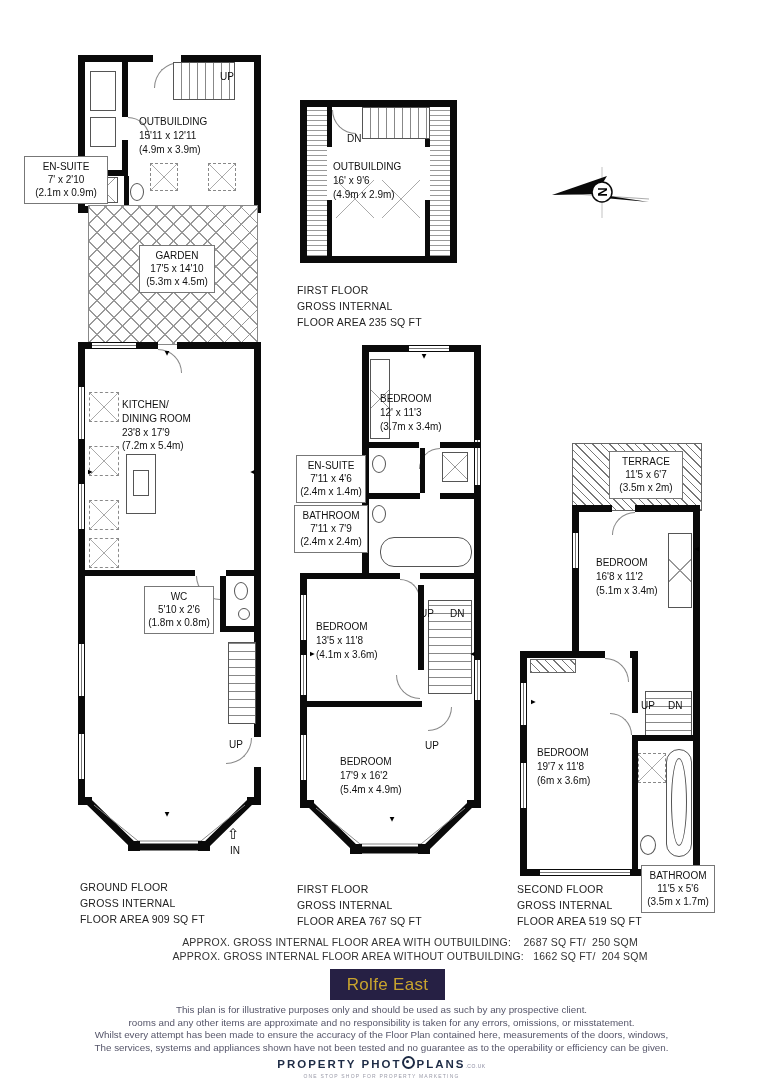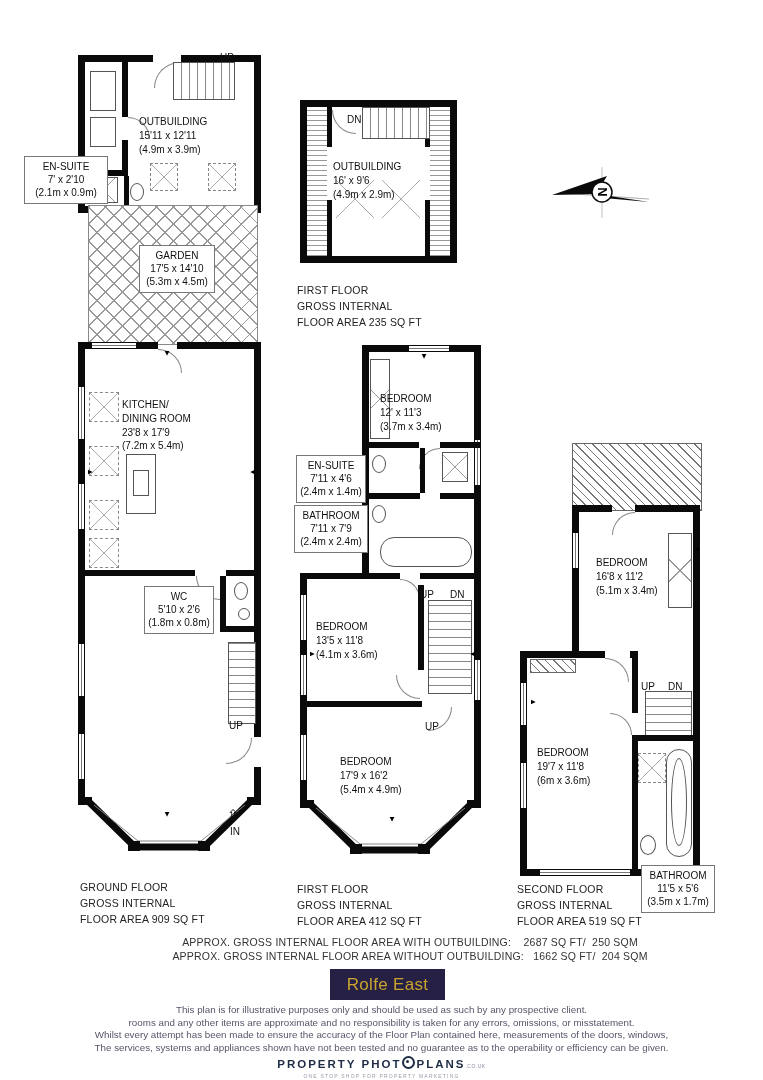--- a/index.html
+++ b/index.html
@@ -19,21 +19,21 @@
   .fxx{background-image:linear-gradient(45deg,transparent calc(50% - .5px),#999 calc(50% - .5px) calc(50% + .5px),transparent calc(50% + .5px)),linear-gradient(135deg,transparent calc(50% - .5px),#999 calc(50% - .5px) calc(50% + .5px),transparent calc(50% + .5px));}
   .xunit{position:absolute;border:1px dashed #888;background-image:linear-gradient(45deg,transparent calc(50% - .5px),#aaa calc(50% - .5px) calc(50% + .5px),transparent calc(50% + .5px)),linear-gradient(135deg,transparent calc(50% - .5px),#aaa calc(50% - .5px) calc(50% + .5px),transparent calc(50% + .5px));}
   .arc{position:absolute;border-color:#888;border-style:solid;background:transparent;box-sizing:border-box;}
   .arc-tl{border-width:1px 0 0 1px;border-radius:100% 0 0 0;}
   .arc-tr{border-width:1px 1px 0 0;border-radius:0 100% 0 0;}
   .arc-bl{border-width:0 0 1px 1px;border-radius:0 0 0 100%;}
   .arc-br{border-width:0 1px 1px 0;border-radius:0 0 100% 0;}
   .lbox{position:absolute;background:#fff;border:1px solid #777;padding:3px 2px;font-size:10px;line-height:1.32;text-align:center;color:#111;z-index:6;}
   .rlabel{position:absolute;font-size:10px;line-height:1.38;color:#111;z-index:5;}
   .cap{position:absolute;font-size:10.5px;line-height:1.5;letter-spacing:.2px;color:#222;z-index:5;}
-  .sl{position:absolute;font-size:10px;font-weight:400;color:#111;z-index:6;}
+  .sl{position:absolute;font-size:10px;font-weight:400;color:#111;z-index:6;margin-top:19px;}
   .mk{position:absolute;font-size:8px;line-height:1;color:#000;z-index:4;}
   .mk::before{content:"▲";}
   .mk.d{transform:rotate(180deg);} .mk.l{transform:rotate(-90deg);} .mk.r{transform:rotate(90deg);}
   .totals{position:absolute;left:60px;width:700px;text-align:center;font-size:10.5px;color:#333;white-space:pre;letter-spacing:.2px;}
   .agent-logo{position:absolute;left:330px;top:969px;width:115px;height:31px;background:#262044;color:#c9a42e;
               display:flex;align-items:center;justify-content:center;font-size:17px;letter-spacing:.3px;}
   .disc{position:absolute;left:40px;top:1004px;width:683px;text-align:center;font-size:9.8px;line-height:1.28;color:#56566a;}
   .pplogo{position:absolute;left:0;top:1054px;width:763px;text-align:center;color:#1d2b45;}
   .pplogo .big{font-size:11.5px;font-weight:bold;letter-spacing:2px;}
   .pplogo .suf{font-size:5px;color:#8a8aa0;letter-spacing:.5px;}
@@ -267,20 +267,25 @@
   <div class="rlabel" style="left:316px;top:620px;width:90px;">
     <div>BEDROOM</div>
     <div>13'5 x 11'8</div>
     <div>(4.1m x 3.6m)</div>
   </div>
   <div class="rlabel" style="left:340px;top:755px;width:90px;">
     <div>BEDROOM</div>
     <div>17'9 x 16'2</div>
     <div>(5.4m x 4.9m)</div>
   </div>
+  <div class="lbox" style="left:609px;top:451px;width:68px;">
+    <div>TERRACE</div>
+    <div>11'5 x 6'7</div>
+    <div>(3.5m x 2m)</div>
+  </div>
   <div class="rlabel" style="left:596px;top:556px;width:90px;">
     <div>BEDROOM</div>
     <div>16'8 x 11'2</div>
     <div>(5.1m x 3.4m)</div>
   </div>
   <div class="rlabel" style="left:537px;top:746px;width:90px;">
     <div>BEDROOM</div>
     <div>19'7 x 11'8</div>
     <div>(6m x 3.6m)</div>
   </div>
@@ -318,21 +323,21 @@
     <div>FLOOR AREA 909 SQ FT</div>
   </div>
   <div class="cap" style="left:297px;top:283px;">
     <div>FIRST FLOOR</div>
     <div>GROSS INTERNAL</div>
     <div>FLOOR AREA 235 SQ FT</div>
   </div>
   <div class="cap" style="left:297px;top:882px;">
     <div>FIRST FLOOR</div>
     <div>GROSS INTERNAL</div>
-    <div>FLOOR AREA 412 SQ FT</div>
+    <div>FLOOR AREA 767 SQ FT</div>
   </div>
   <div class="cap" style="left:517px;top:882px;">
     <div>SECOND FLOOR</div>
     <div>GROSS INTERNAL</div>
     <div>FLOOR AREA 519 SQ FT</div>
   </div>
 
   <div class="totals" style="top:936px;">APPROX. GROSS INTERNAL FLOOR AREA WITH OUTBUILDING:    2687 SQ FT/  250 SQM</div>
   <div class="totals" style="top:950px;">APPROX. GROSS INTERNAL FLOOR AREA WITHOUT OUTBUILDING:   1662 SQ FT/  204 SQM</div>
 

